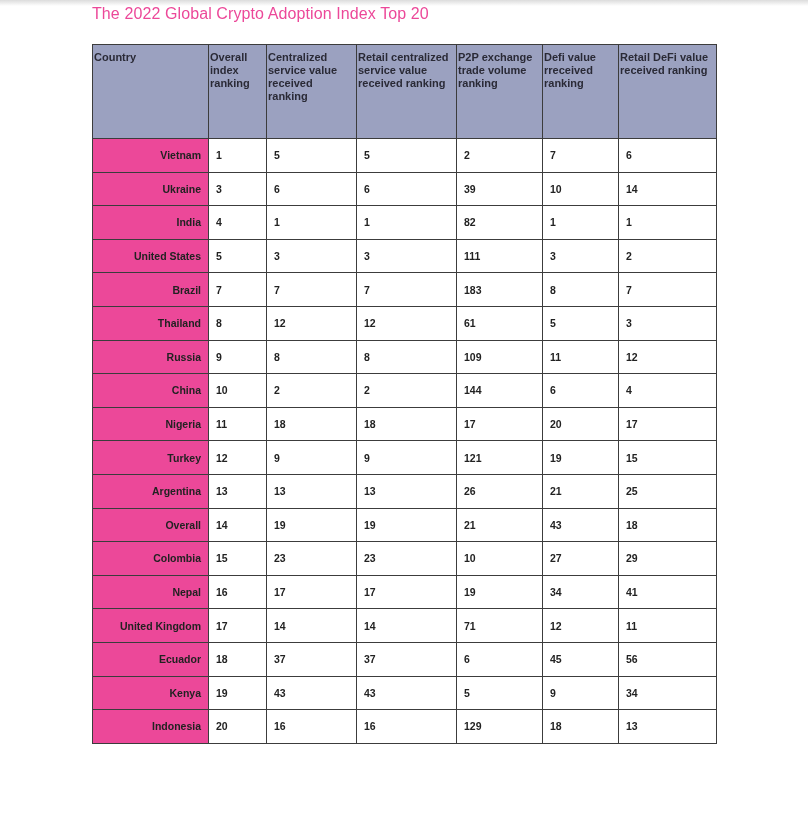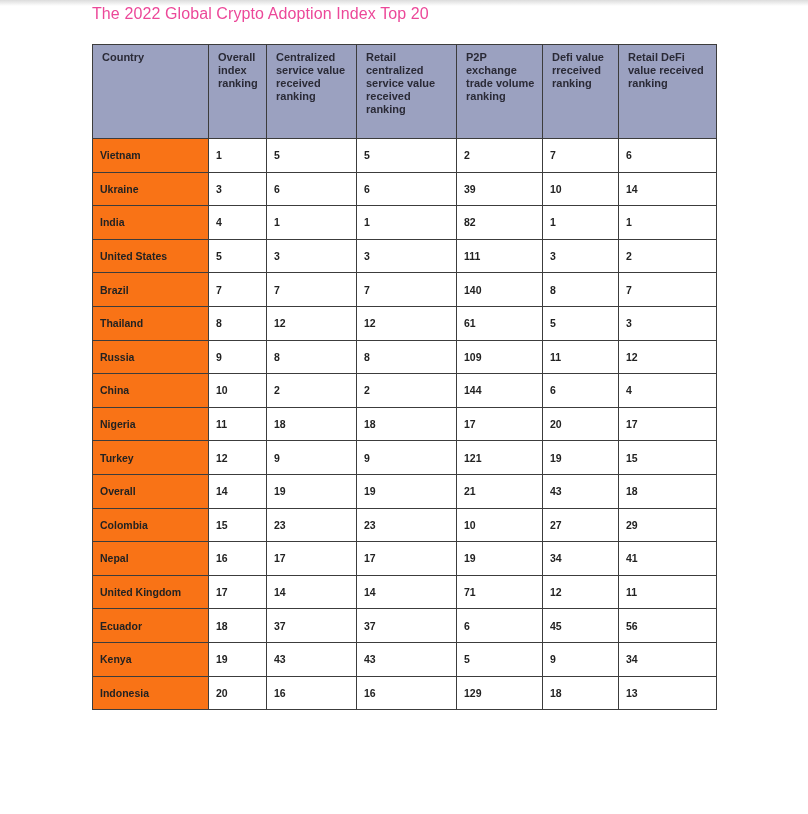--- a/index.html
+++ b/index.html
@@ -6,24 +6,24 @@
   body { width: 808px; height: 814px; position: relative; overflow: hidden;
          font-family: "Liberation Sans", sans-serif; color: #1f1f1f; }
   .topshade { position: absolute; left: 0; top: 0; width: 808px; height: 6px;
               background: linear-gradient(#dcdcdc, #ffffff); }
   .title { position: absolute; left: 92px; top: 5px; font-size: 16px; font-weight: normal;
            color: #ec4899; letter-spacing: 0.1px; }
   table { position: absolute; left: 92px; top: 44px; border-collapse: collapse;
           width: 624px; table-layout: fixed; }
   th, td { border: 1.5px solid #3c3c3c; text-align: left; vertical-align: top; }
   th { background: #9ba1c0; color: #2a2a36; font-size: 11px; font-weight: bold;
-       padding: 6px 7px 0 9px; height: 87px; line-height: 13px; }
+       padding: 6px 7px 0 1px; height: 87px; line-height: 13px; }
   td { font-size: 10.5px; font-weight: bold; height: 33.6px; padding: 0 7px;
        vertical-align: middle; color: #222; box-sizing: border-box; }
-  td.country { background: #f97316; }
+  td.country { background: #ec4899; text-align: right; }
   col.c0 { width: 116px; } col.c1 { width: 58px; } col.c2 { width: 90px; }
   col.c3 { width: 100px; } col.c4 { width: 86px; } col.c5 { width: 76px; }
   col.c6 { width: 98px; }
 </style>
 </head>
 <body>
 
 <div class="topshade"></div>
 <div class="title">The 2022 Global Crypto Adoption Index Top 20</div>
 
@@ -83,21 +83,21 @@
         <td>3</td>
         <td>111</td>
         <td>3</td>
         <td>2</td>
       </tr>
       <tr>
         <td class="country">Brazil</td>
         <td>7</td>
         <td>7</td>
         <td>7</td>
-        <td>140</td>
+        <td>183</td>
         <td>8</td>
         <td>7</td>
       </tr>
       <tr>
         <td class="country">Thailand</td>
         <td>8</td>
         <td>12</td>
         <td>12</td>
         <td>61</td>
         <td>5</td>
@@ -131,20 +131,29 @@
         <td>17</td>
       </tr>
       <tr>
         <td class="country">Turkey</td>
         <td>12</td>
         <td>9</td>
         <td>9</td>
         <td>121</td>
         <td>19</td>
         <td>15</td>
+      </tr>
+      <tr>
+        <td class="country">Argentina</td>
+        <td>13</td>
+        <td>13</td>
+        <td>13</td>
+        <td>26</td>
+        <td>21</td>
+        <td>25</td>
       </tr>
       <tr>
         <td class="country">Overall</td>
         <td>14</td>
         <td>19</td>
         <td>19</td>
         <td>21</td>
         <td>43</td>
         <td>18</td>
       </tr>

